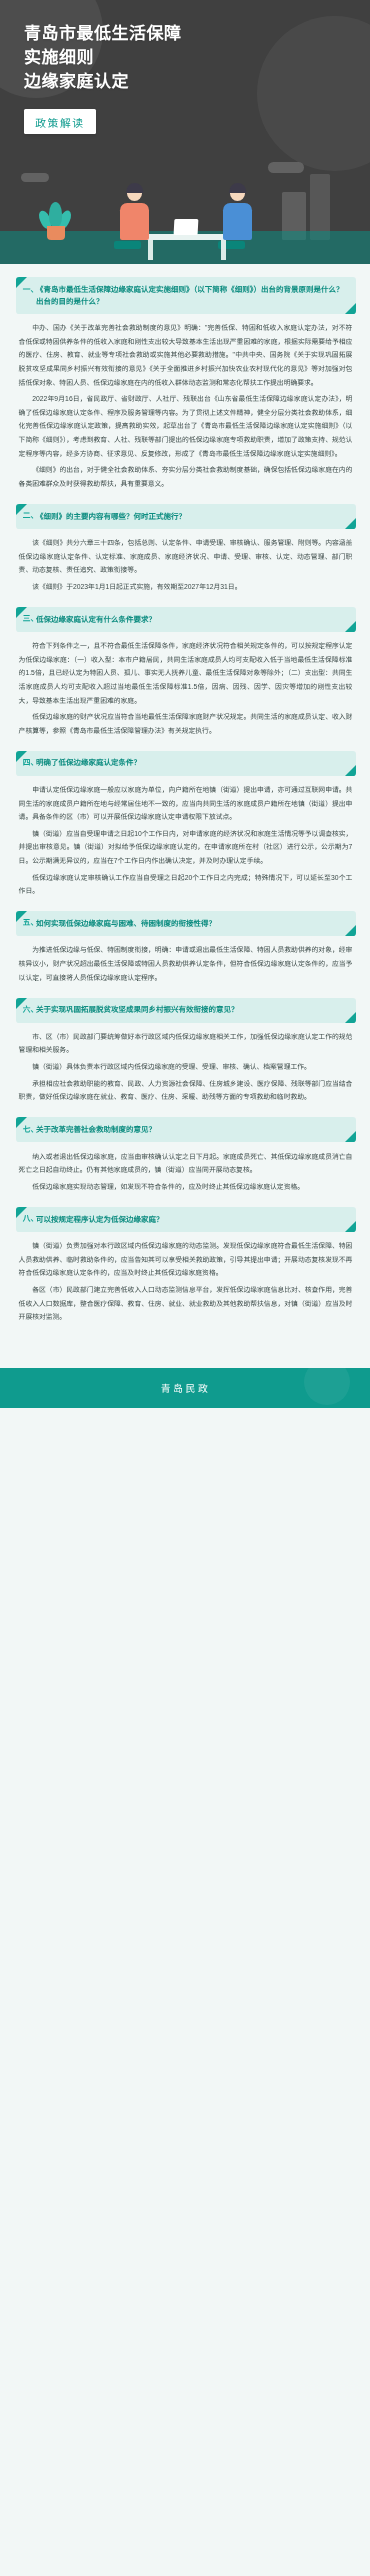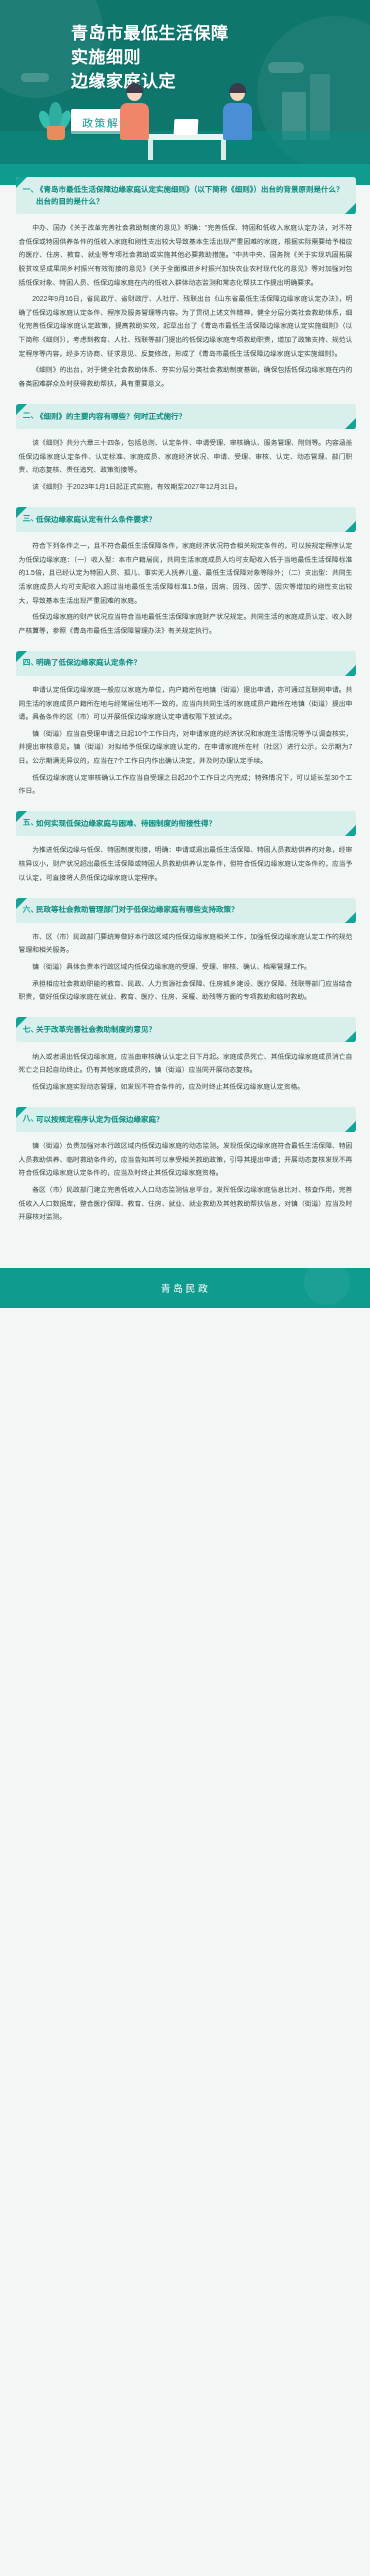--- a/index.html
+++ b/index.html
@@ -13,24 +13,23 @@
     min-height: 2876px;
     background: linear-gradient(180deg,#0f9b8e 0%, #0f9b8e 185px, #f2f7f6 185px, #f2f7f6 100%);
     position: relative;
     overflow: hidden;
   }
 
   
   .header {
     position: relative;
     width: 371px;
-    height: 164px;
-    background: #0f766e;
+    height: 264px;
+    background: #404040;
     overflow: hidden;
-    padding-left: 47px;
   }
   .header-deco-1 {
     position: absolute; left: -31px; top: -36px;
     width: 134px; height: 134px; border-radius: 50%;
     background: rgba(255,255,255,0.07);
   }
   .header-deco-2 {
     position: absolute; right: -41px; top: 15.5px;
     width: 155px; height: 155px; border-radius: 50%;
     background: rgba(255,255,255,0.05);
@@ -286,21 +285,21 @@
     <div class="answer">
       <p>为推进低保边缘与低保、特困制度衔接，明确：申请或退出最低生活保障、特困人员救助供养的对象，经审核异议小，财产状况超出最低生活保障或特困人员救助供养认定条件，但符合低保边缘家庭认定条件的，应当予以认定，可直接将人员低保边缘家庭认定程序。</p>
     </div>
   </div>
 
   <div class="qa-block">
     <div class="question">
       <span class="corner"></span>
       <span class="corner-br"></span>
       <span class="q-mark">六、</span>
-      <span>民政等社会救助管理部门对于低保边缘家庭有哪些支持政策？</span>
+      <span>关于实现巩固拓展脱贫攻坚成果同乡村振兴有效衔接的意见？</span>
     </div>
     <div class="answer">
       <p>市、区（市）民政部门要统筹做好本行政区域内低保边缘家庭相关工作，加强低保边缘家庭认定工作的规范管理和相关服务。</p>
       <p>镇（街道）具体负责本行政区域内低保边缘家庭的受理、受理、审核、确认、档案管理工作。</p>
       <p>承担相应社会救助职能的教育、民政、人力资源社会保障、住房城乡建设、医疗保障、残联等部门应当结合职责，做好低保边缘家庭在就业、教育、医疗、住房、采暖、助残等方面的专项救助和临时救助。</p>
     </div>
   </div>
 
   <div class="qa-block">
     <div class="question">

